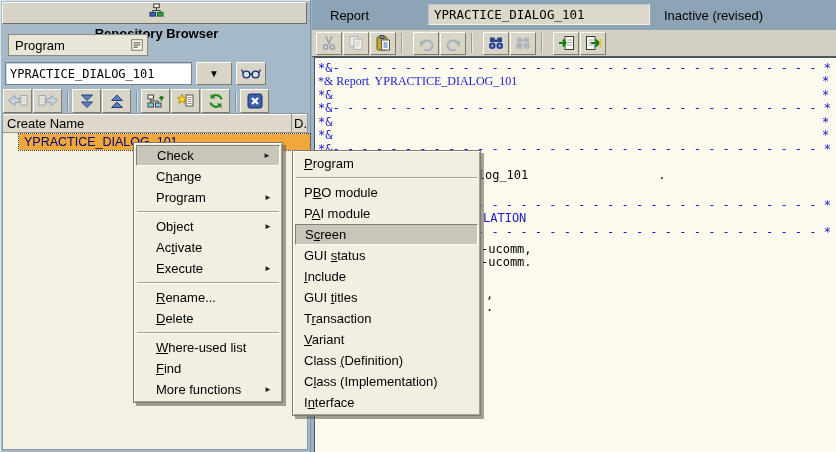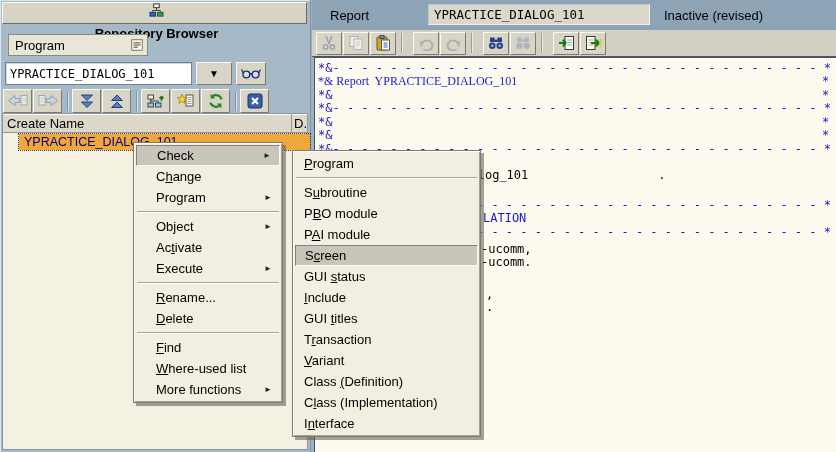--- a/index.html
+++ b/index.html
@@ -357,40 +357,37 @@
       </div>
       <div class="menu-sep"></div>
       <div class="menu-item">
         <span><u>R</u>ename...</span>
       </div>
       <div class="menu-item">
         <span><u>D</u>elete</span>
       </div>
       <div class="menu-sep"></div>
       <div class="menu-item">
+        <span><u>W</u>here-used list</span>
+      </div>
+      <div class="menu-item">
         <span><u>F</u>ind</span>
-      </div>
-      <div class="menu-item">
-        <span><u>W</u>here-used list</span>
       </div>
       <div class="menu-item">
         <span>More functions</span>
         <span class="arrow">►</span>
       </div>
     </div>
 
   <div class="menu sub-menu" id="sub-menu">
       <div class="menu-item">
         <span><u>P</u>rogram</span>
       </div>
       <div class="menu-sep"></div>
       <div class="menu-item">
-        <span>S<u>u</u>broutine</span>
-      </div>
-      <div class="menu-item">
         <span>P<u>B</u>O module</span>
       </div>
       <div class="menu-item">
         <span>P<u>A</u>I module</span>
       </div>
       <div class="menu-item sel">
         <span>S<u>c</u>reen</span>
       </div>
       <div class="menu-item">
         <span>GUI <u>s</u>tatus</span>

